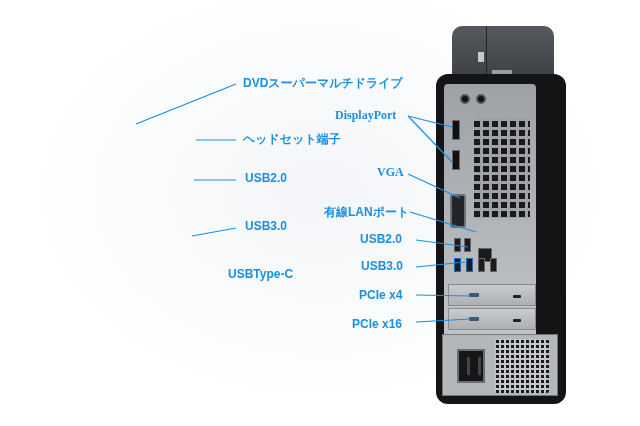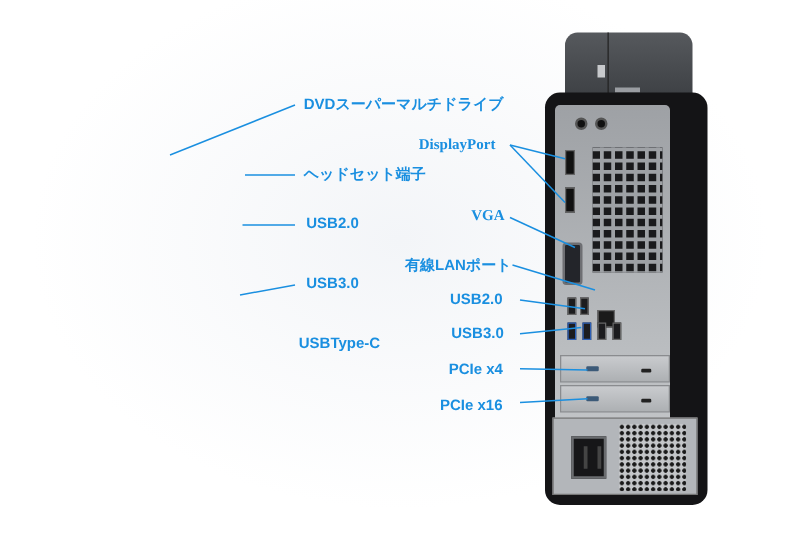--- a/index.html
+++ b/index.html
@@ -130,21 +130,21 @@
     <line x1="416" y1="240" x2="468" y2="247"></line>
     <line x1="416" y1="267" x2="465" y2="262"></line>
     <line x1="416" y1="295" x2="470" y2="296"></line>
     <line x1="416" y1="322" x2="470" y2="319"></line>
   </svg>
 
   <div class="lbl" style="left:243px;top:75px;">DVDスーパーマルチドライブ</div>
   <div class="lbl" style="left:243px;top:131px;">ヘッドセット端子</div>
   <div class="lbl" style="left:245px;top:171px;">USB2.0</div>
   <div class="lbl" style="left:245px;top:219px;">USB3.0</div>
-  <div class="lbl" style="left:239px;top:267px;">USBType-C</div>
+  <div class="lbl" style="left:228px;top:267px;">USBType-C</div>
 
   <div class="lbl" style="left:335px;top:108px;font-family:Liberation Serif, serif;">DisplayPort</div>
   <div class="lbl" style="left:377px;top:165px;font-family:Liberation Serif, serif;">VGA</div>
   <div class="lbl" style="left:304px;top:204px;margin-left:20px;">有線LANポート</div>
   <div class="lbl" style="left:360px;top:232px;">USB2.0</div>
   <div class="lbl" style="left:361px;top:259px;">USB3.0</div>
   <div class="lbl" style="left:359px;top:288px;">PCIe x4</div>
   <div class="lbl" style="left:352px;top:317px;">PCIe x16</div>
 
 </div>

